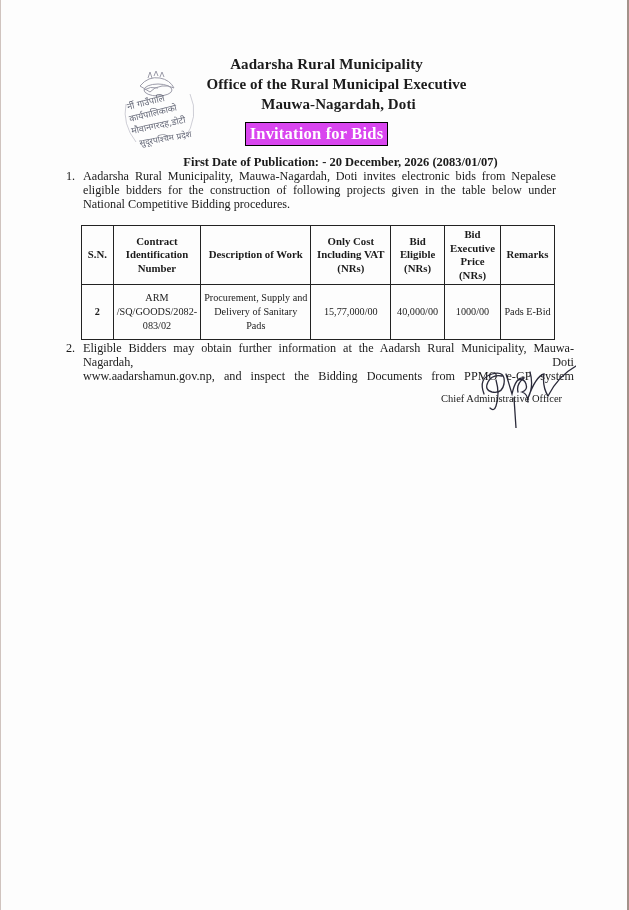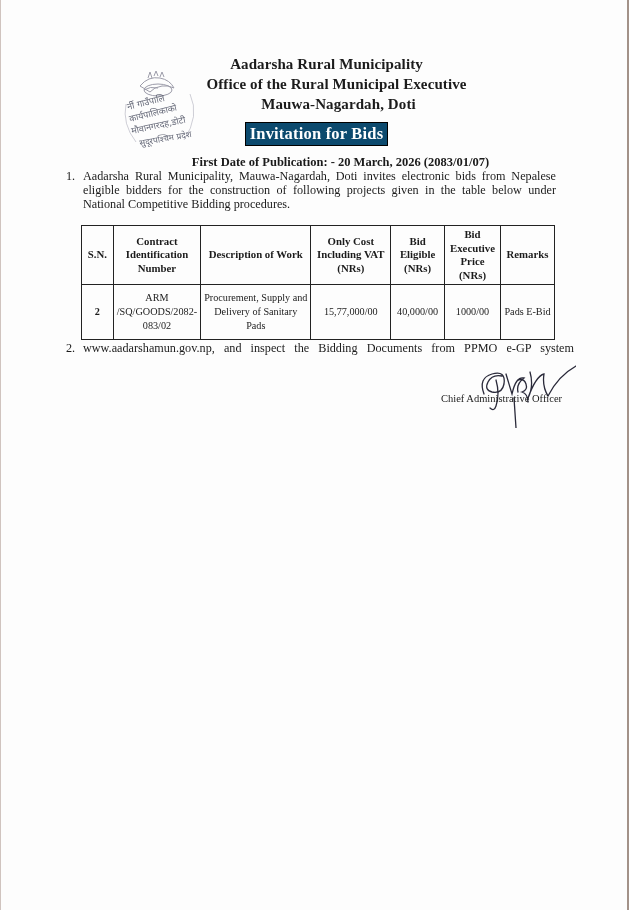--- a/index.html
+++ b/index.html
@@ -16,21 +16,21 @@
   .h-line { position: absolute; left: 0; width: 629px; text-align: center; font-weight: bold; font-size: 15px; letter-spacing: .1px; }
   .h1 { top: 56px; left: 12px; }
   .h2 { top: 76px; left: 22px; }
   .h3 { top: 96px; left: 24px; }
 
   .seal { position: absolute; left: 120px; top: 64px; width: 82px; height: 86px; }
 
   .banner-wrap { position: absolute; top: 122px; left: 0; width: 629px; text-align: center; }
   .banner {
     display: inline-block; margin-left: 4px;
-    background: #0c4a6e; color: #fff; font-weight: bold; font-size: 16.5px;
+    background: #d946ef; color: #fff; font-weight: bold; font-size: 16.5px;
     padding: 1px 4px 1px 4px; border: 1px solid #000; letter-spacing: .2px;
   }
 
   .pubdate { position: absolute; top: 155px; left: 0; width: 629px; text-align: center; font-weight: bold; font-size: 12.5px; padding-left: 52px; box-sizing: border-box; }
 
   .para { position: absolute; font-size: 12.2px; line-height: 14px; }
   .p1 { top: 169px; left: 66px; width: 490px; }
   .num { position: absolute; left: 0; top: 0; }
   .ptext { margin-left: 17px; }
   .p1 .ptext { text-align: justify; text-align-last: left; }
@@ -82,21 +82,21 @@
   </svg>
   <div class="h-line h1">Aadarsha Rural Municipality</div>
   <div class="h-line h2">Office of the Rural Municipal Executive</div>
   <div class="h-line h3">Mauwa-Nagardah, Doti</div>
 </div>
 
 <div class="banner-wrap">
   <span class="banner">Invitation for Bids</span>
 </div>
 
-<div class="pubdate">First Date of Publication: - 20 March, 2026 (2083/01/07)</div>
+<div class="pubdate">First Date of Publication: - 20 December, 2026 (2083/01/07)</div>
 
 <div class="para p1">
   <span class="num">1.</span>
   <div class="ptext">Aadarsha Rural Municipality, Mauwa-Nagardah, Doti invites electronic bids from Nepalese eligible bidders for the construction of following projects given in the table below under National Competitive Bidding procedures.</div>
 </div>
 
 <table class="bids">
   <thead>
     <tr>
       <th class="c-sn">S.N.</th>
@@ -117,20 +117,21 @@
       <td class="sec-val">40,000/00</td>
       <td class="doc-val">1000/00</td>
       <td class="rem-val">Pads E-Bid</td>
     </tr>
   </tbody>
 </table>
 
 <div class="para p2">
   <span class="num">2.</span>
   <div class="ptext">
+    <span class="line">Eligible Bidders may obtain further information at the Aadarsh Rural Municipality, Mauwa-Nagardah, Doti</span>
     <span class="line">www.aadarshamun.gov.np, and inspect the Bidding Documents from PPMO e-GP system</span>
   </div>
 </div>
 
 <svg class="signature" viewBox="0 0 110 68">
   <g fill="none" stroke="#2a2a3a" stroke-width="1.3" stroke-linecap="round">
     <path d="M18 34 q-6 -16 8 -20 q14 -4 12 10 q-2 10 -12 8 q-8 -2 -4 -10 q4 -8 14 -6"></path>
     <path d="M30 20 q4 14 0 26 q-2 6 -6 2"></path>
     <path d="M40 14 l6 20 q4 -18 12 -16 q-8 6 -6 14"></path>
     <path d="M52 20 q6 -2 8 4 q2 6 -4 8 q6 2 6 10"></path>

